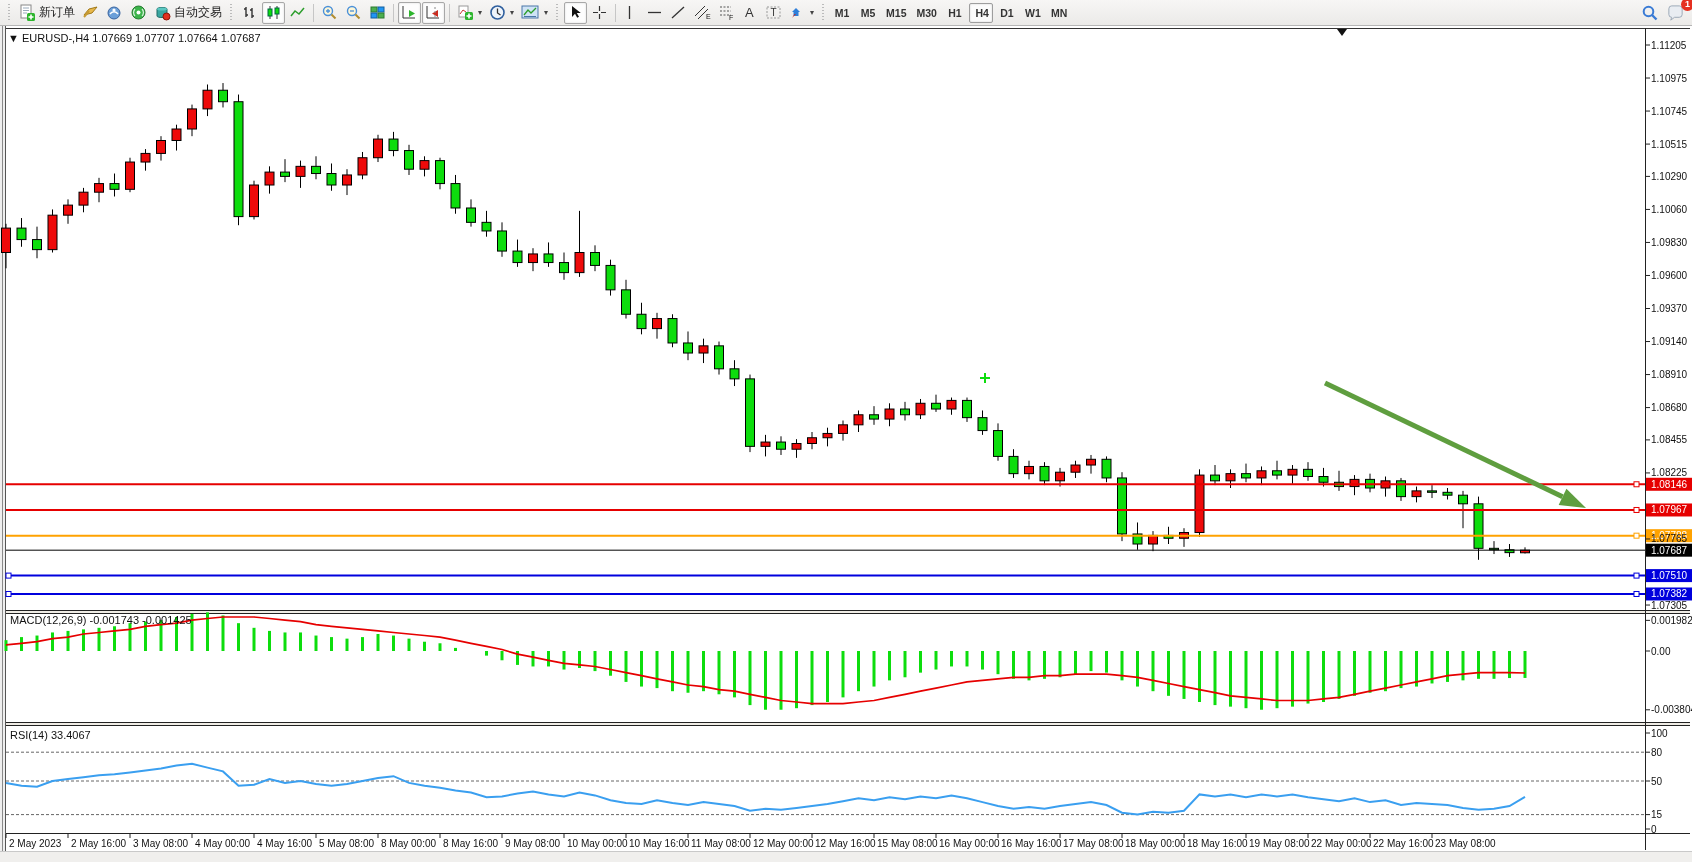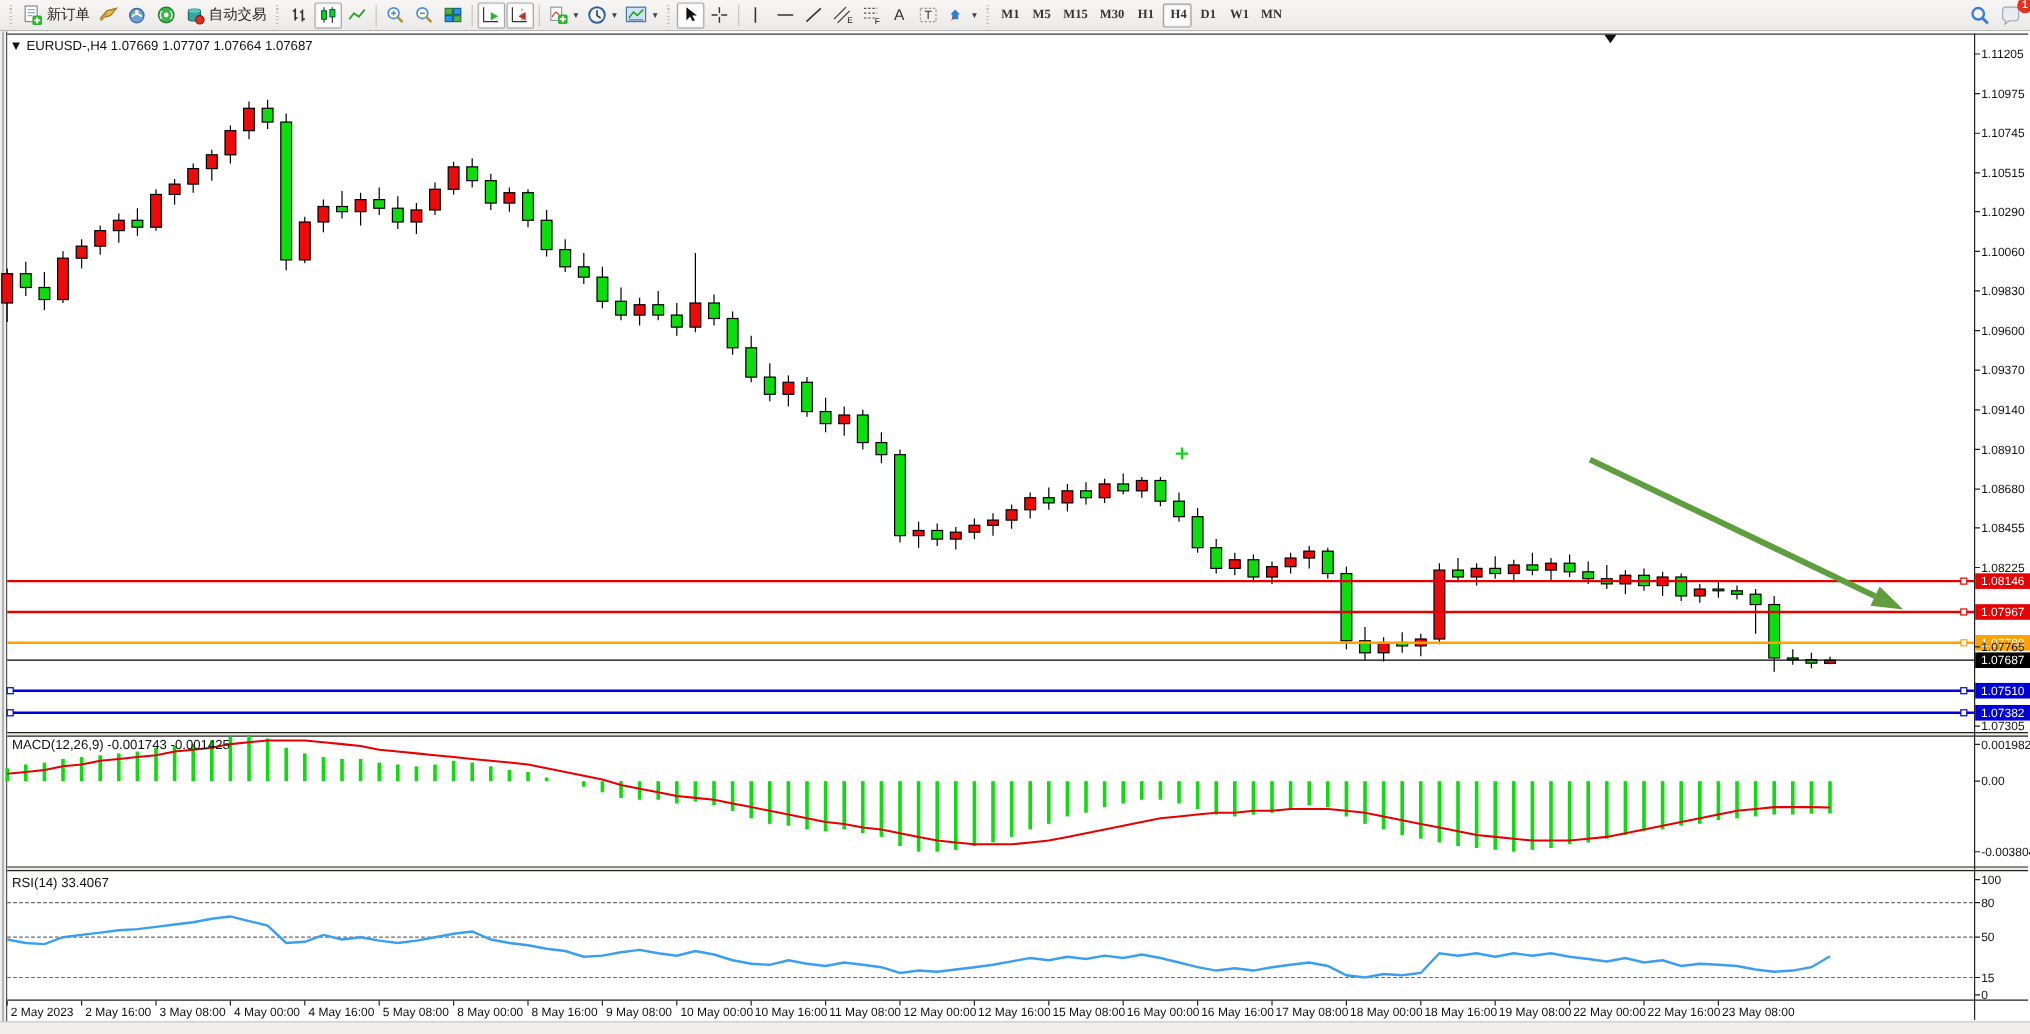--- a/index.html
+++ b/index.html
@@ -9,21 +9,21 @@
   .toolbar{position:absolute;top:0;left:0;width:1692px;height:26px;background:linear-gradient(#f7f6f5,#ebeae8);
     border-bottom:1px solid #b6b6b6;display:flex;align-items:center;padding:0 4px;box-sizing:border-box;gap:1px;}
   .grip{width:7px;height:18px;margin:0 2px;background:repeating-linear-gradient(#bbb 0 1px,transparent 1px 3px);
     background-size:2px 100%;background-repeat:repeat-y;background-position:2px 0;}
   .sep{width:1px;height:18px;background:#c6c6c6;margin:0 3px;}
   .tbtn{display:flex;align-items:center;gap:3px;height:22px;min-width:22px;padding:0 2px;border:1px solid transparent;
     background:transparent;border-radius:2px;font-family:"Liberation Sans",sans-serif;font-size:12px;color:#222;cursor:default;}
   .tbtn.pressed{background:#fdfdfd;border:1px solid #a8a8a8;box-shadow:inset 0 0 2px rgba(0,0,0,.15);}
   .tbtn .caret{font-size:8px;color:#444;margin-left:1px;}
   .tf-btn{height:20px;min-width:24px;padding:0 3px;font-size:10.5px;font-weight:bold;color:#333;border:1px solid transparent;
-    background:transparent;border-radius:2px;text-align:center;font-family:Liberation Serif, serif;}
+    background:transparent;border-radius:2px;text-align:center;}
   .tf-btn.pressed{background:#fcfcfc;border:1px solid #9e9e9e;box-shadow:inset 0 0 2px rgba(0,0,0,.18);text-align:right;}
   .spacer{flex:1;}
   .icn{display:block;}
   .badge{position:absolute;top:-5px;right:-7px;background:#e53020;color:#fff;border-radius:8px;min-width:13px;height:13px;
     font-size:9px;line-height:13px;text-align:center;font-weight:bold;padding:0 2px;box-sizing:border-box;}
   .chaticon{position:relative;}
   
   #chart-svg{position:absolute;top:26px;left:0;}
   text{font-family:"Liberation Sans",sans-serif;}
 </style>

